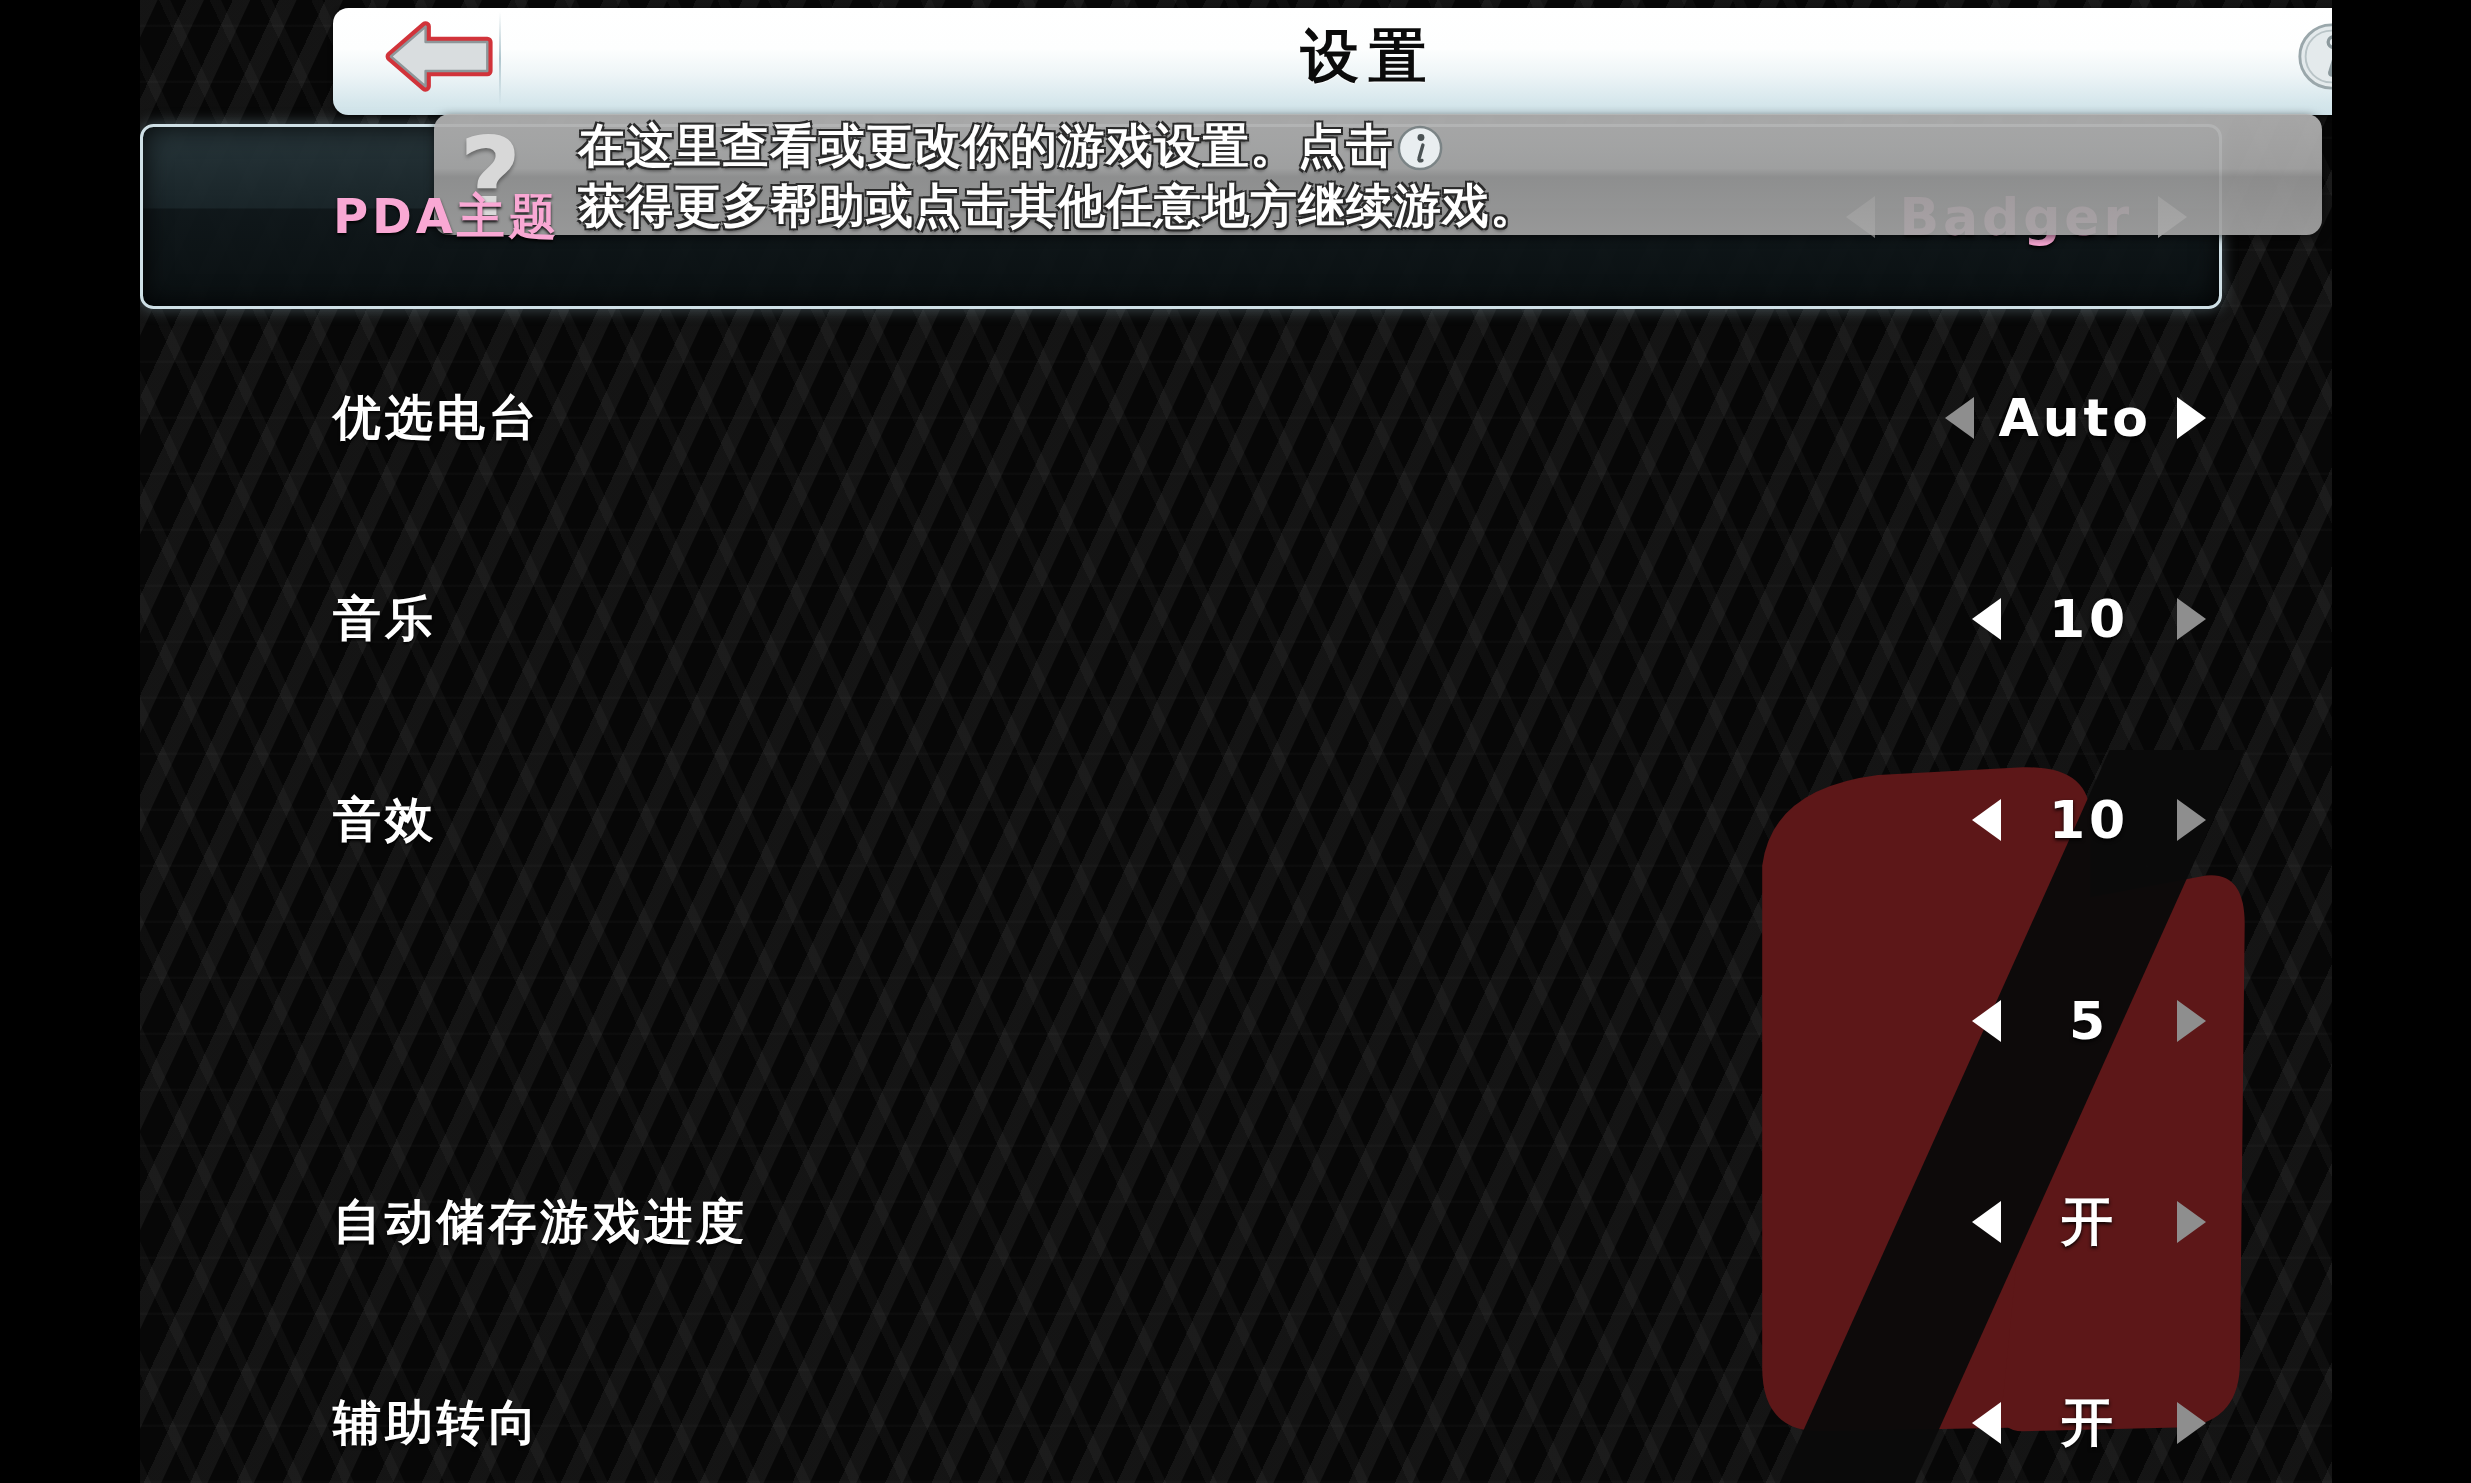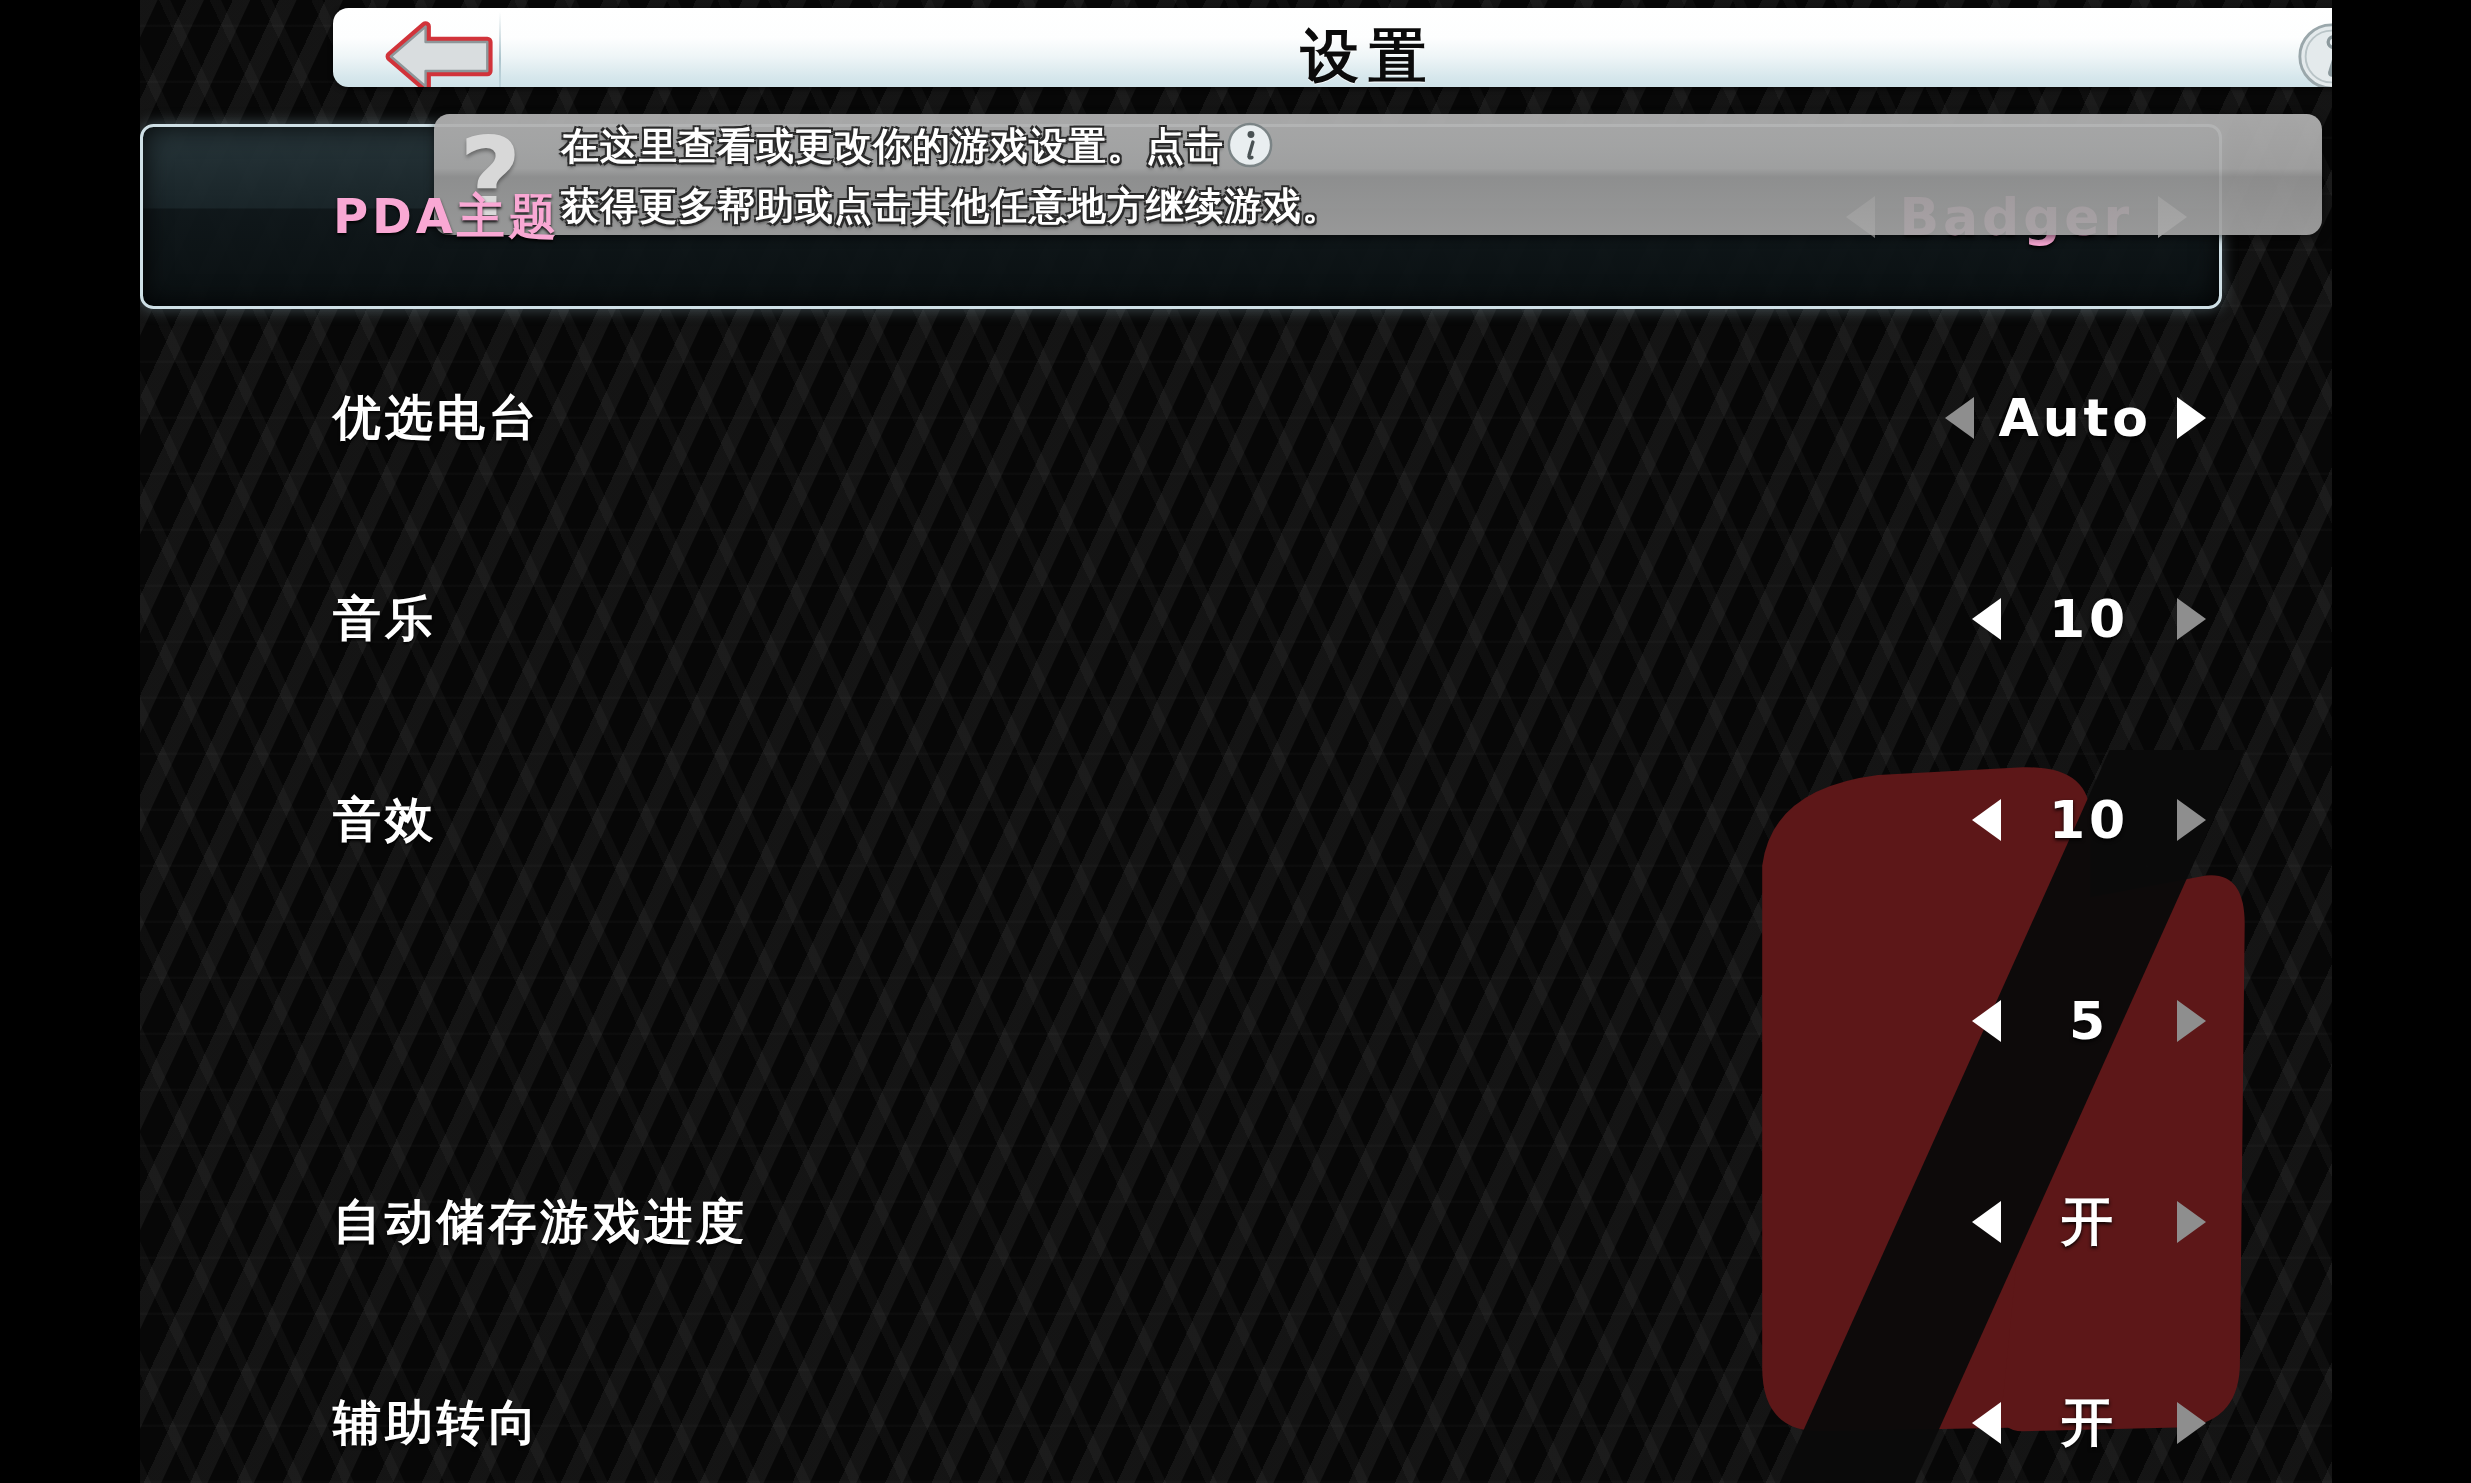--- a/index.html
+++ b/index.html
@@ -65,21 +65,21 @@
     opacity: 1;
     pointer-events: none;
   }
 
   
   #header {
     position: absolute;
     left: 193px;
     top: 7.7px;
     width: 2071px;
-    height: 79px;
+    height: 107px;
     border-radius: 15.4px;
     background: linear-gradient(180deg,
        #ffffff 0%, #fdfefe 38%, #eef5f7 62%, #d6e7ec 88%, #cfe2e8 100%);
     box-shadow: 0 1.9px 5.8px rgba(0,0,0,0.6);
     overflow: hidden;
   }
   #header-sep {
     position: absolute;
     left: 166px;
     top: 3.9px;
@@ -225,24 +225,24 @@
     left: 25px;
     top: 5.8px;
     font-size: 108px;
     font-weight: 700;
     color: #d8d8d8;
     text-shadow: 0 2.9px 3.9px rgba(0,0,0,0.35);
     line-height: 116px;
   }
   #tooltip-text {
     position: absolute;
-    left: 127px;
+    left: 144px;
     top: 1.9px;
     right: 29px;
-    font-size: 38px;
+    font-size: 47px;
     font-weight: 700;
     line-height: 60px;
     letter-spacing: 1px;
     color: #ffffff;
     text-shadow:
       -1.9px -1.9px 0 #2a2a2a,
        1.9px -1.9px 0 #2a2a2a,
       -1.9px  1.9px 0 #2a2a2a,
        1.9px  1.9px 0 #2a2a2a,
        0 2.9px 3.9px rgba(0,0,0,0.55);

